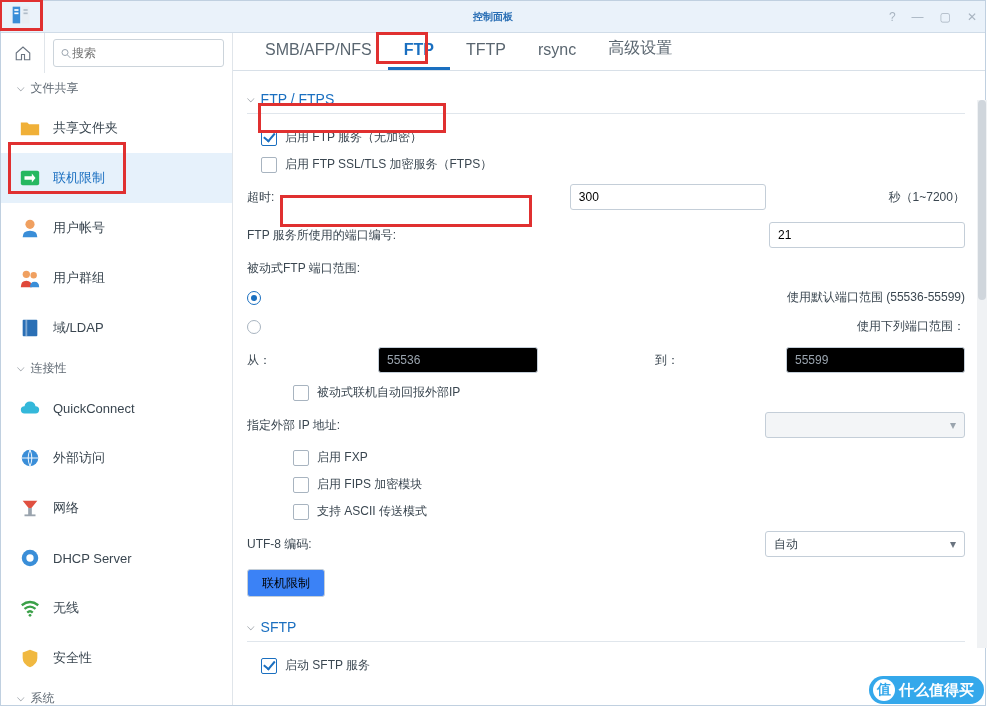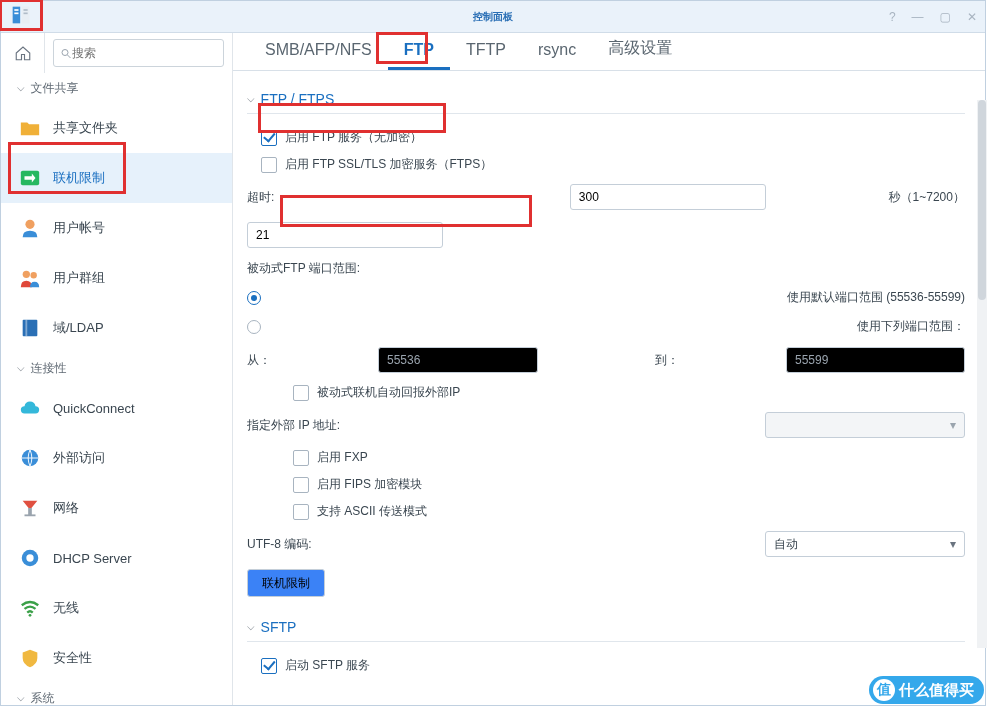--- a/index.html
+++ b/index.html
@@ -226,20 +226,21 @@
           <div class="check-row">
             <span class="checkbox"></span>
             <span>启用 FTP SSL/TLS 加密服务（FTPS）</span>
           </div>
           <div class="form-row indent1">
             <span class="form-label">超时:</span>
             <input class="text-input" value="300" style="">
             <span>秒（1~7200）</span>
           </div>
           <div class="form-row indent1">
+            <span class="form-label">FTP 服务所使用的端口编号:</span>
             <input class="text-input" value="21" style="">
           </div>
           <div class="form-row indent1">
             <span>被动式FTP 端口范围:</span>
           </div>
           <div class="form-row indent2">
             <span class="radio checked"></span>
             <span>使用默认端口范围 (55536-55599)</span>
           </div>
           <div class="form-row indent2">

